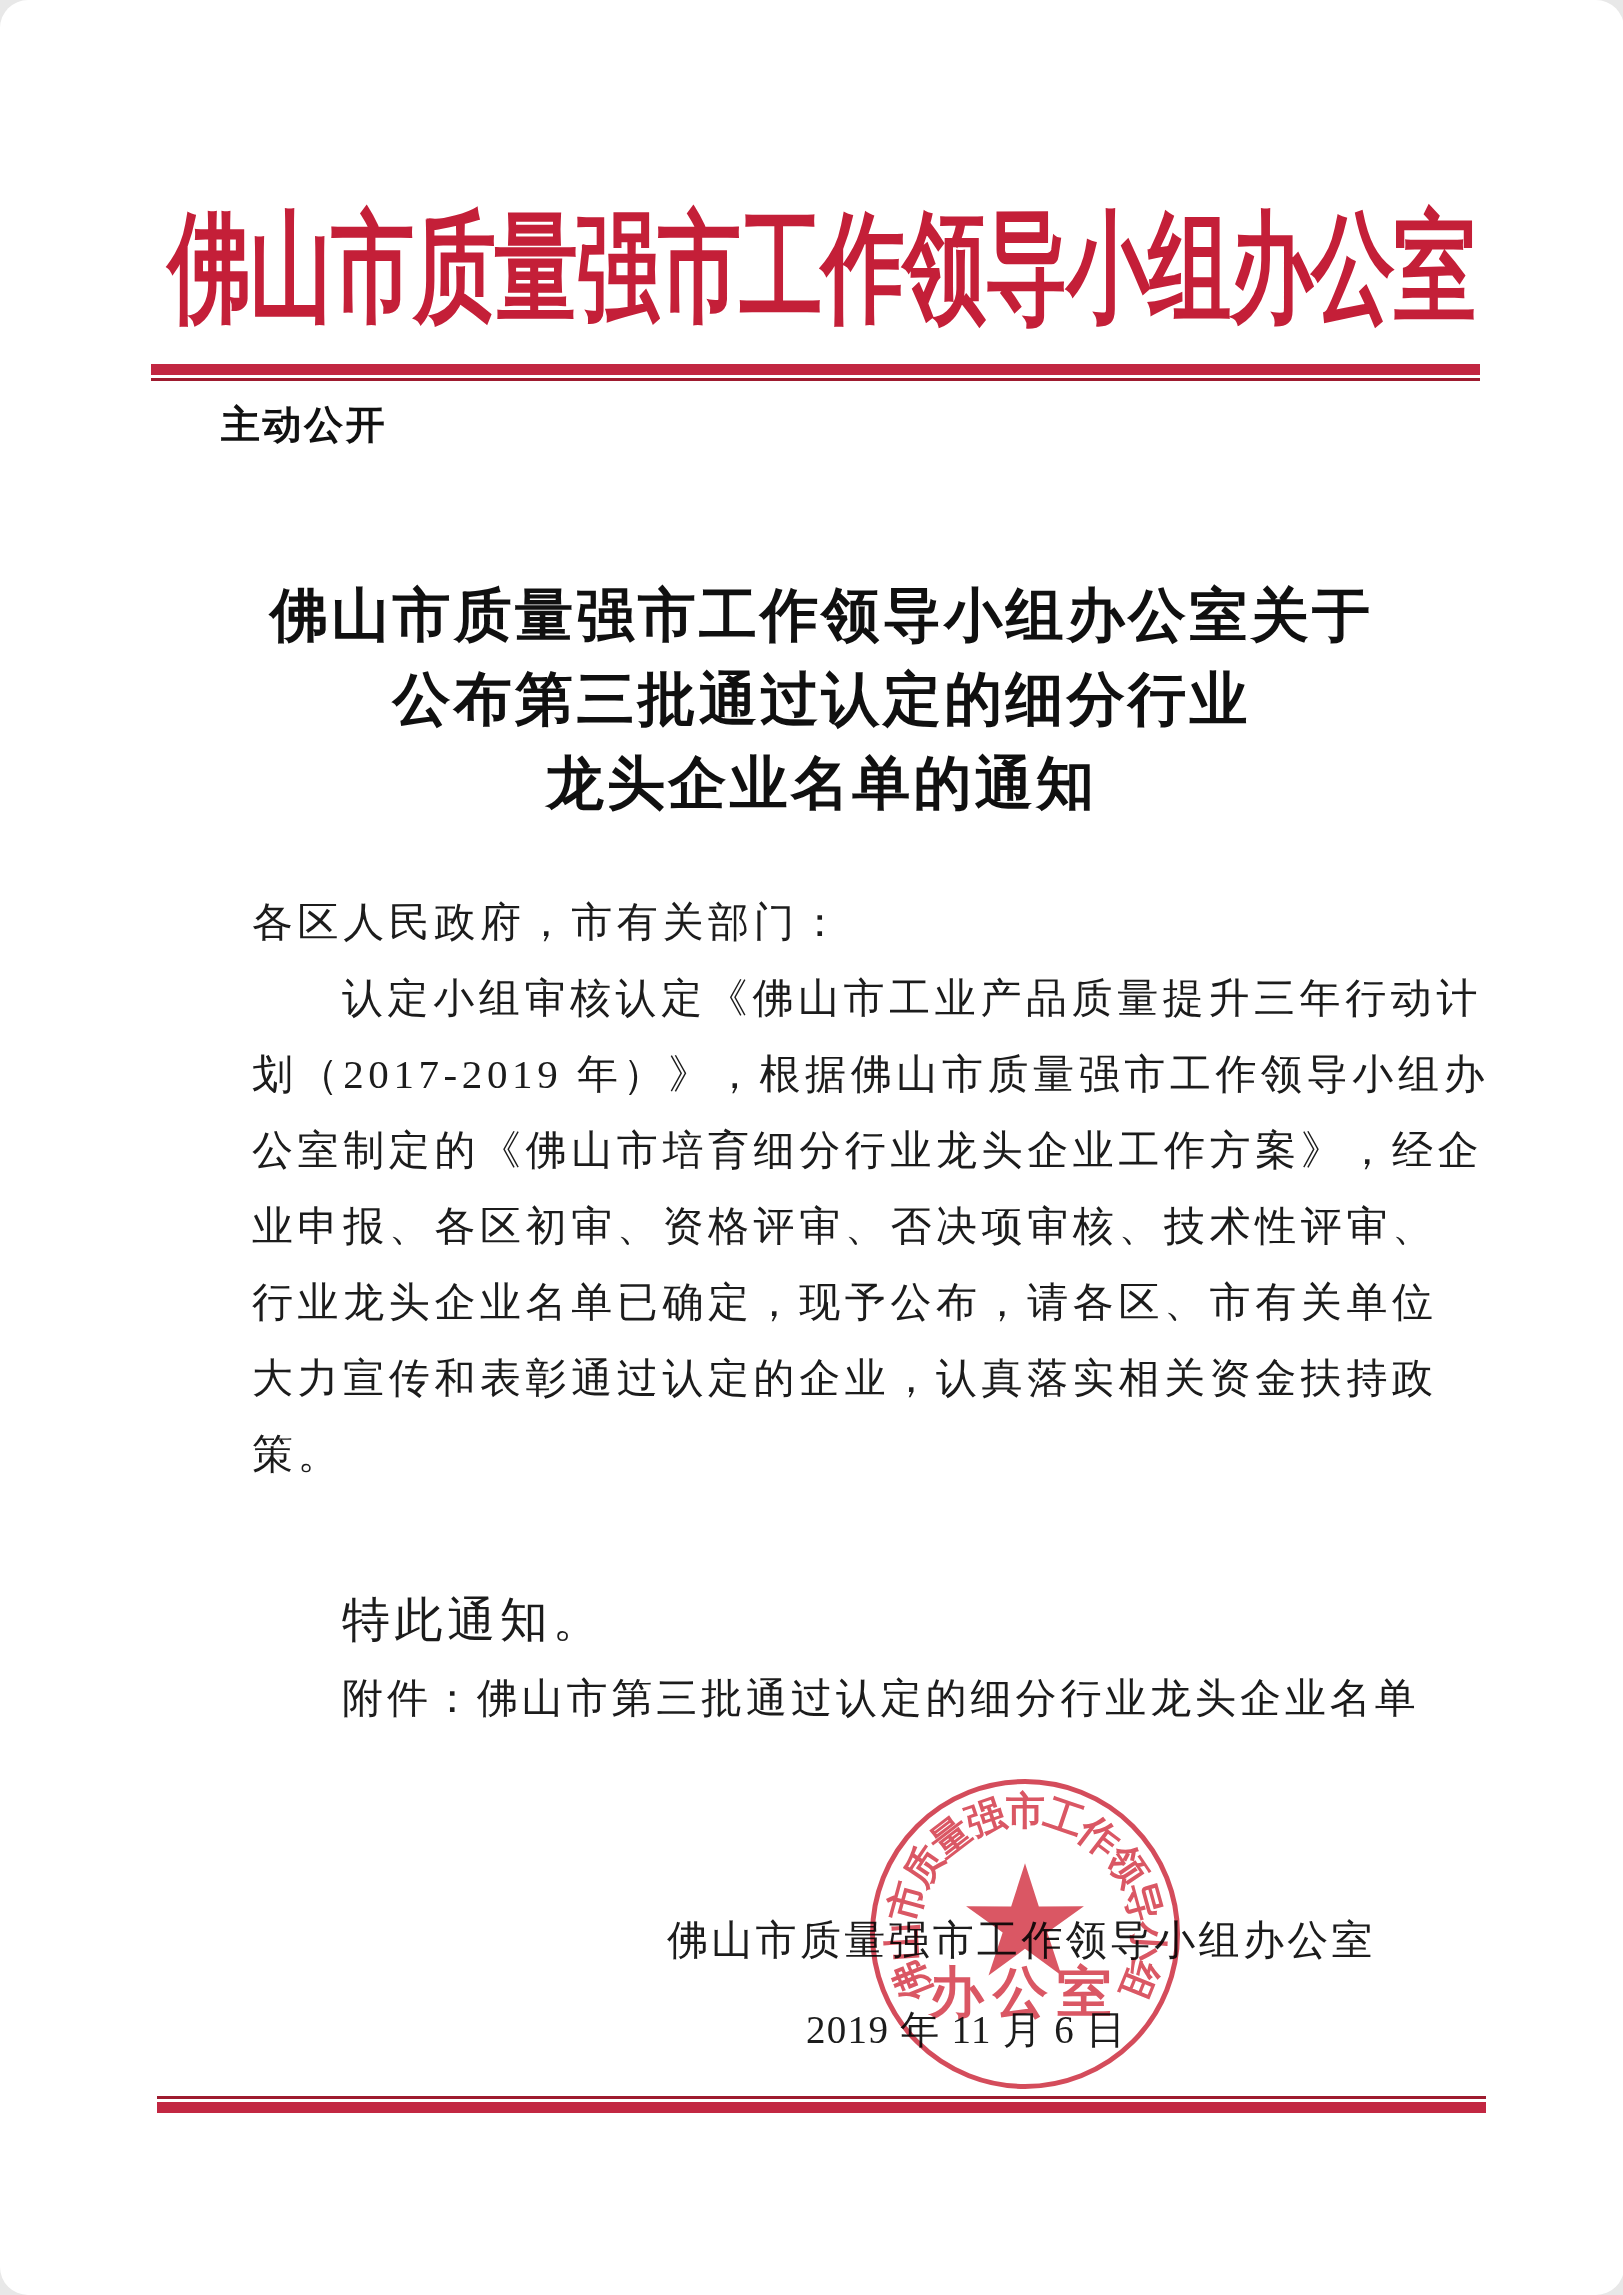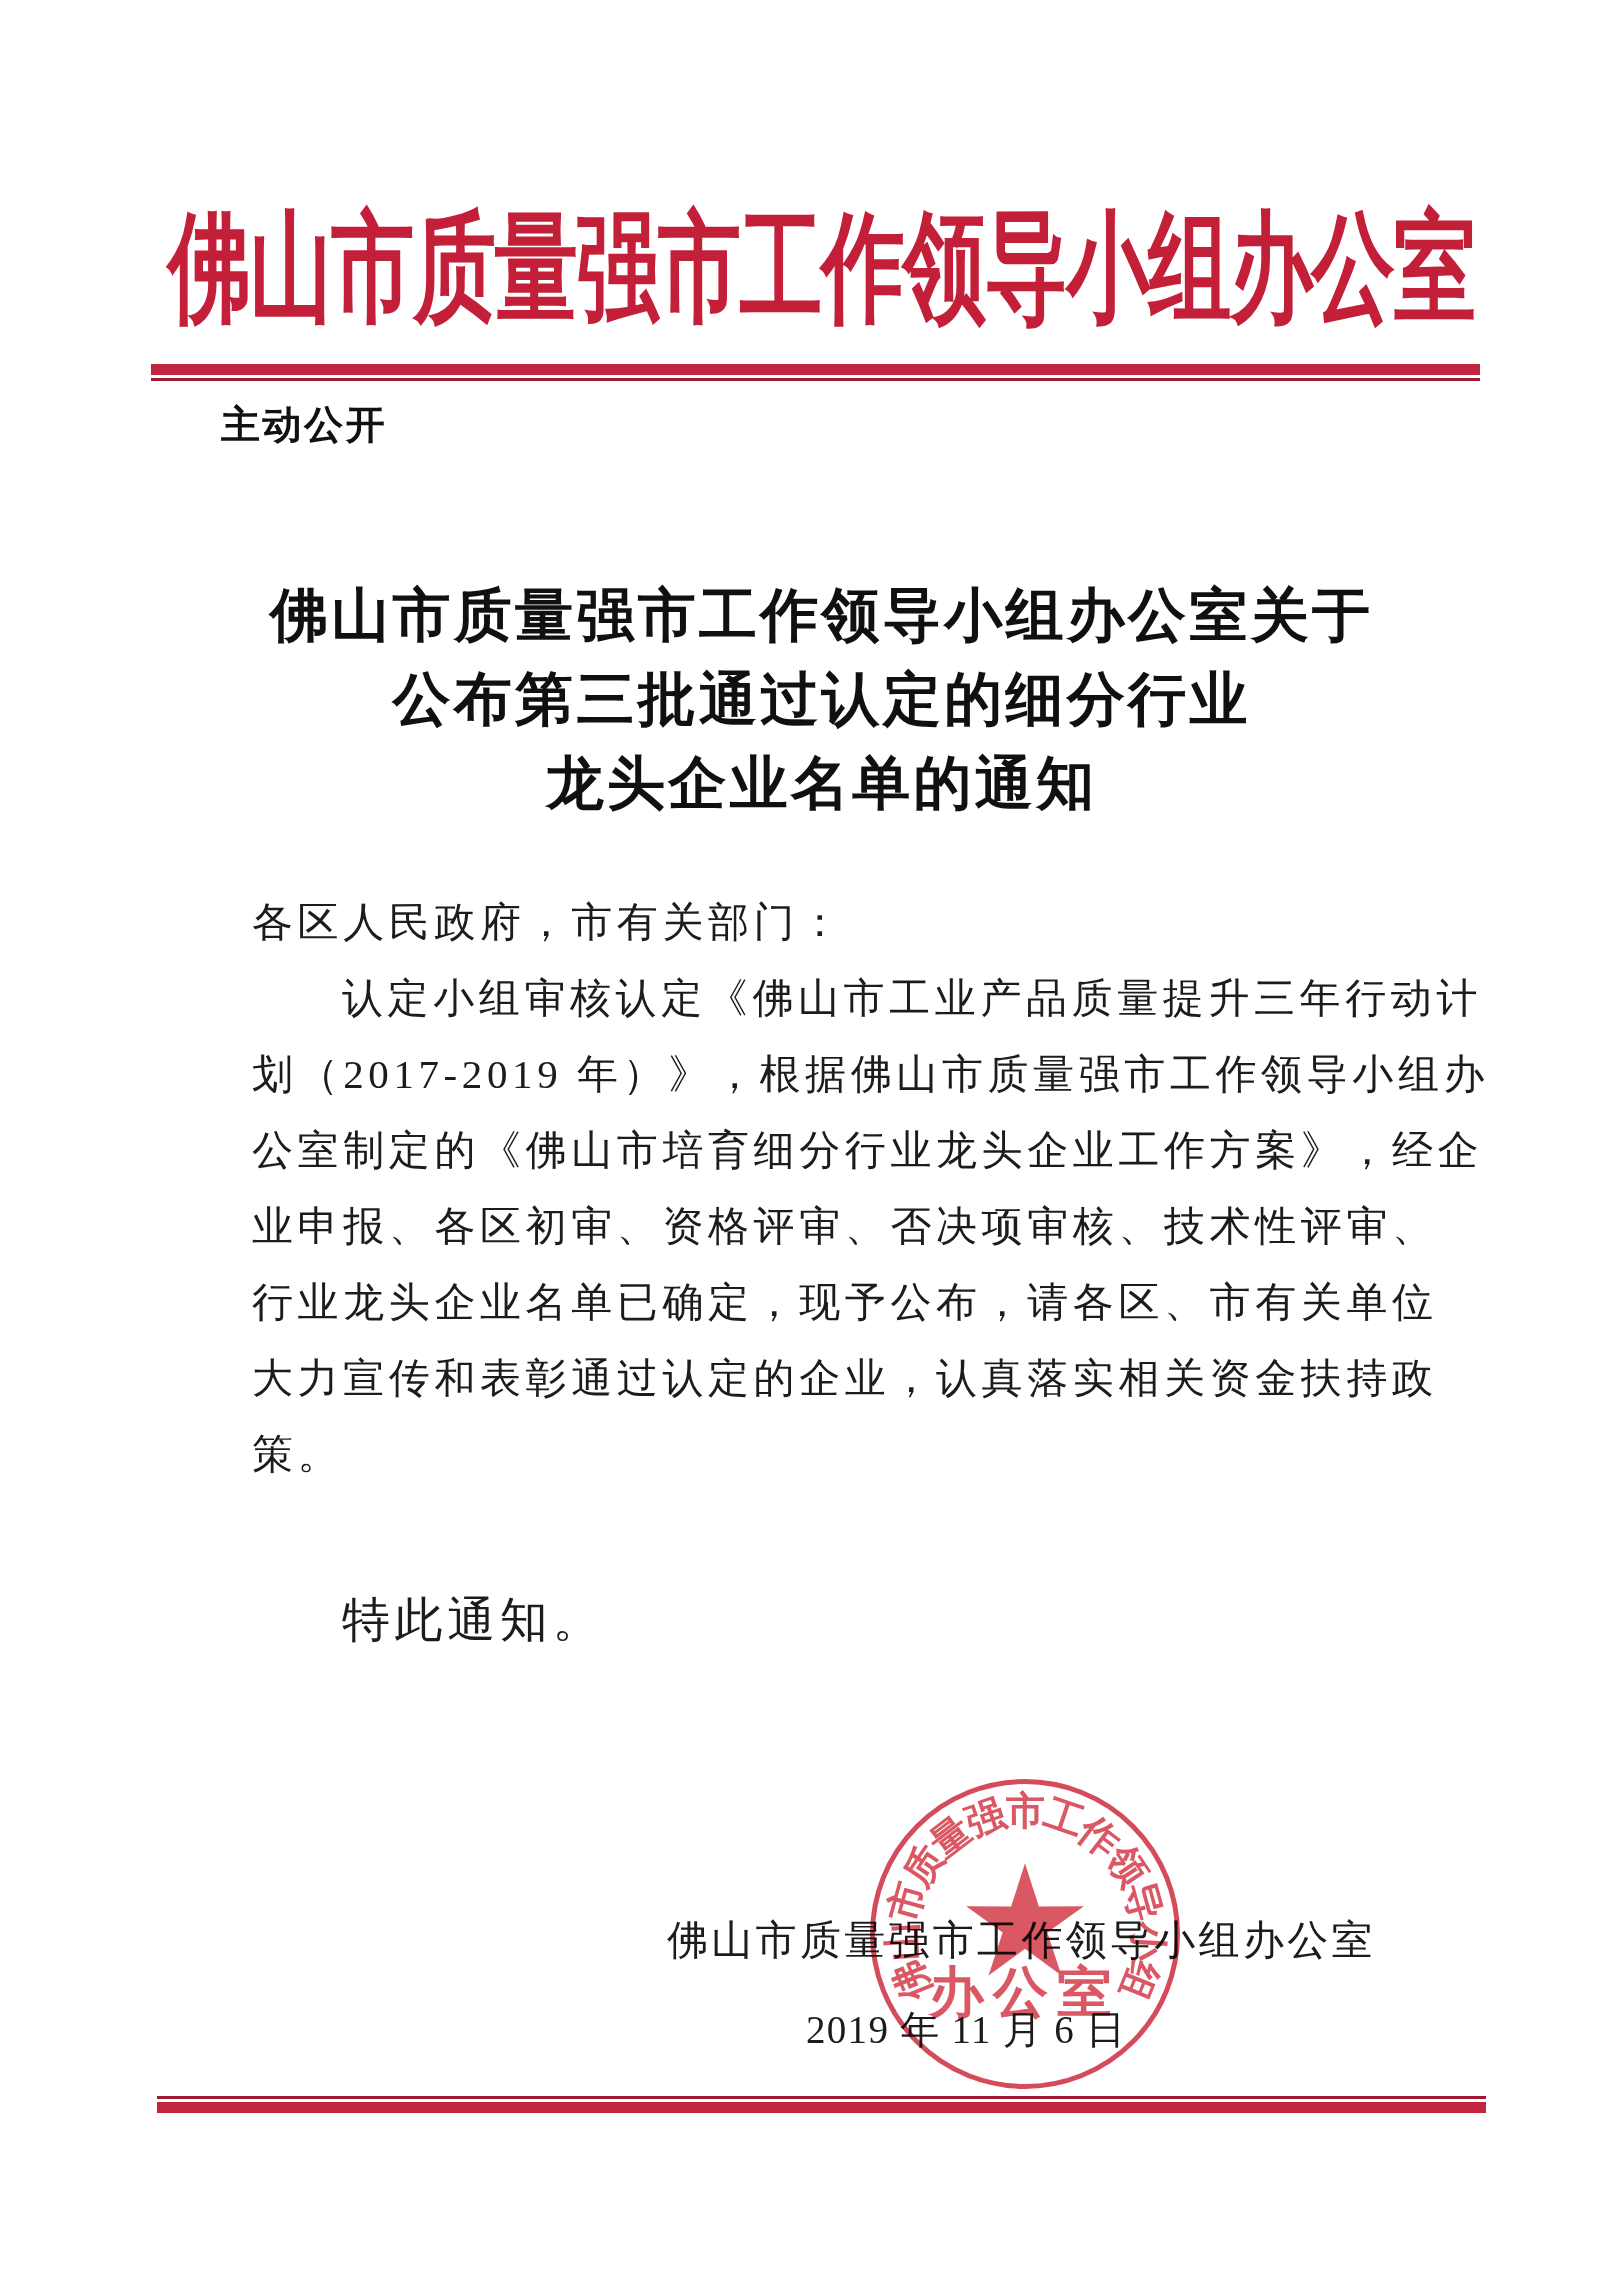--- a/index.html
+++ b/index.html
@@ -3,20 +3,21 @@
 <meta charset="utf-8">
 <style>
   html,body{margin:0;padding:0;background:#e8e8e8;}
   .page{
     position:relative;
     width:1624px;height:2295px;
     background:#ffffff;
     overflow:hidden;
     font-family:"Liberation Serif","DejaVu Serif",serif;
     color:#1c1c1c;
+    border-radius:28px;
   }
   
   .letterhead{
     position:absolute;left:0;top:227px;width:1643px;
     text-align:center;
     font-size:83px;line-height:82px;font-weight:bold;
     letter-spacing:-1.3px;
     color:#c41f38;
     transform:scaleY(1.45);
     transform-origin:center center;
@@ -108,20 +109,21 @@
     <div>划（2017-2019 年）》，根据佛山市质量强市工作领导小组办</div>
     <div>公室制定的《佛山市培育细分行业龙头企业工作方案》，经企</div>
     <div>业申报、各区初审、资格评审、否决项审核、技术性评审、</div>
     <div>行业龙头企业名单已确定，现予公布，请各区、市有关单位</div>
     <div>大力宣传和表彰通过认定的企业，认真落实相关资金扶持政</div>
     <div>策。</div>
   </div>
 
   <div class="closing indent">特此通知。</div>
 
+  <div class="attachment indent">附件：佛山市第三批通过认定的细分行业龙头企业名单</div>
 
   <div class="sig-org">佛山市质量强市工作领导小组办公室</div>
   <div class="sig-date">2019 年 11 月 6 日</div>
 
   <div class="seal">
     <div class="seal-ring"></div>
     <svg class="seal-star" width="124" height="113" viewBox="0 0 190 172">
       <polygon fill="#d5404e" points="95,0 116.2,65.9 185.3,65.6 129.2,106.1 150.9,171.9 95,131 39.1,171.9 60.8,106.1 4.7,65.6 73.8,65.9"></polygon>
     </svg>
     <div id="seal-arc">

